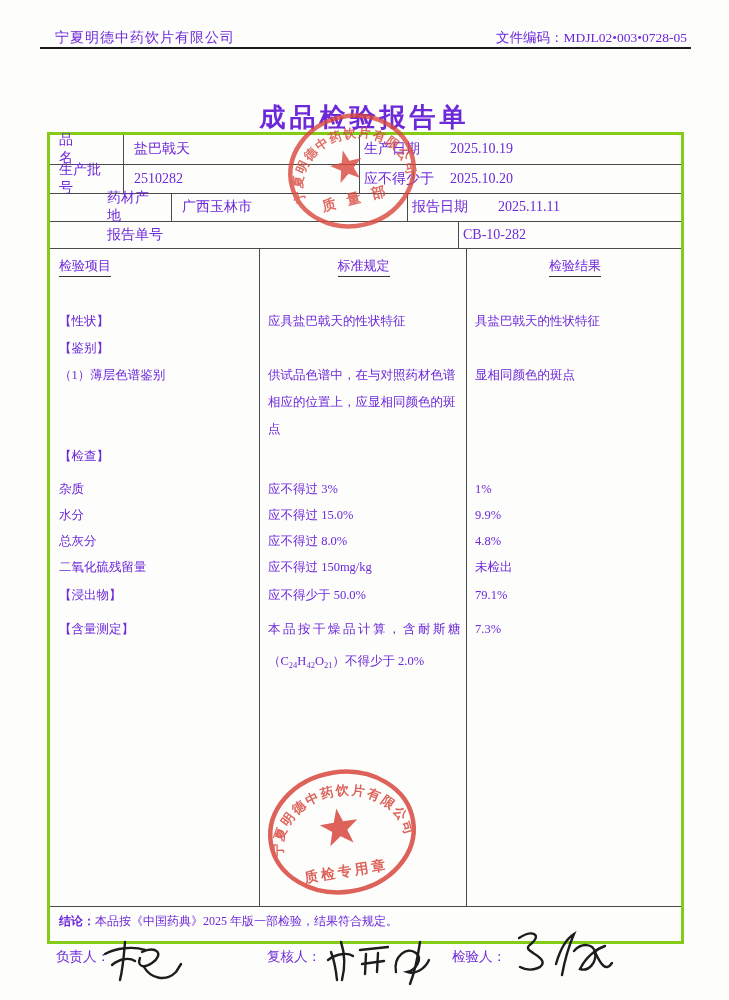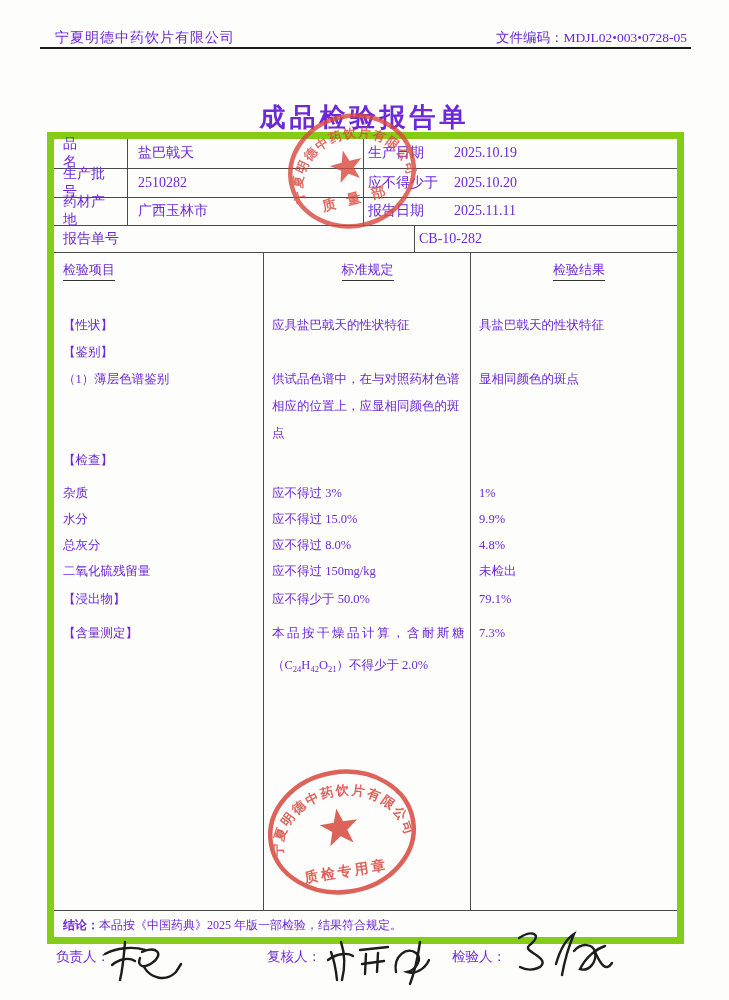--- a/index.html
+++ b/index.html
@@ -11,23 +11,23 @@
     color:#6d28d9;
   }
   
   .company { position:absolute; left:55px; top:29px; font-size:14px; letter-spacing:1px; }
   .doccode { position:absolute; right:42px; top:29px; font-size:13.5px; }
   .headrule { position:absolute; left:40px; top:47px; width:651px; height:2px; background:#1b1b1b; }
   .title { position:absolute; left:0; top:100px; width:100%; text-align:center;
            font-size:26px; font-weight:bold; letter-spacing:4px; }
   
   .doc-table { position:absolute; left:47px; top:132px; width:637px; height:812px;
-               border:7px solid #84cc16; }
+               border:3px solid #84cc16; }
   .info-row { position:relative; display:flex; border-bottom:1px solid #4a4a4a; }
-  .r1,.r2 { height:29.5px; } .r3,.r4 { height:27.5px; }
+  .r1,.r2 { height:29.5px; } .r3,.r4 { height:27.5px;padding-left:48px; }
   .cell { height:100%; display:flex; align-items:center; font-size:14px; }
   .lbl-cell { width:74px; border-right:1px solid #4a4a4a; padding:0 9px; }
   .lbl-spread { width:100%; }
   .val-cell { width:236px; border-right:1px solid #4a4a4a; padding:0 10px; }
   .right-cell { flex:1; padding:0 0 0 4px; }
   .right-lbl { width:86px; }
   .wide-cell { width:361px; border-right:1px solid #4a4a4a; padding:0 9px; }
   
   .grid3 { position:relative; width:100%; height:657px; }
   .vline { position:absolute; top:0; width:1px; height:100%; background:#4a4a4a; }

